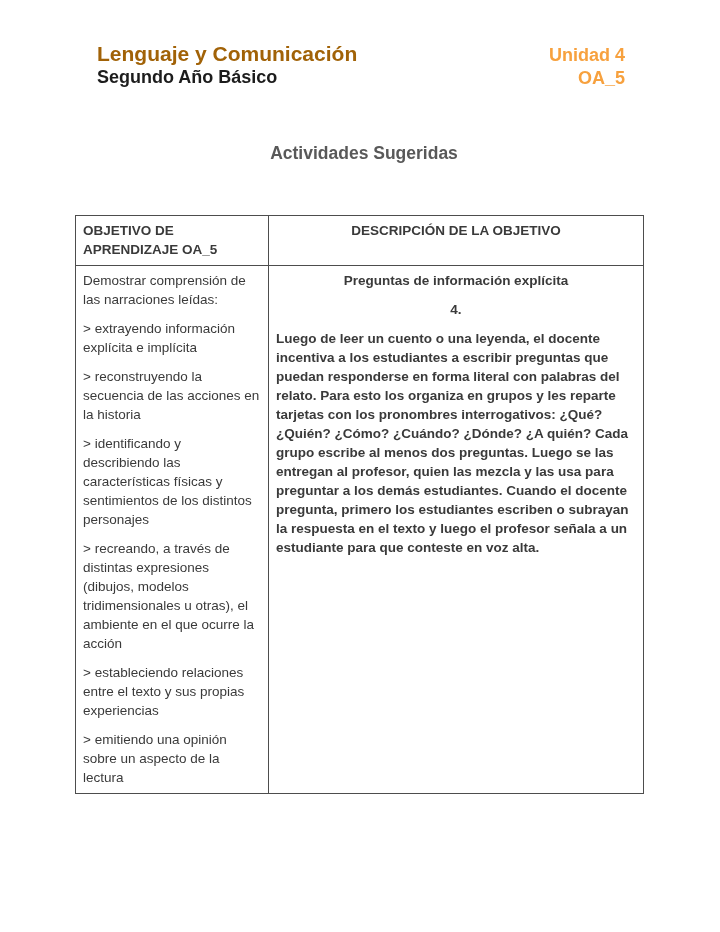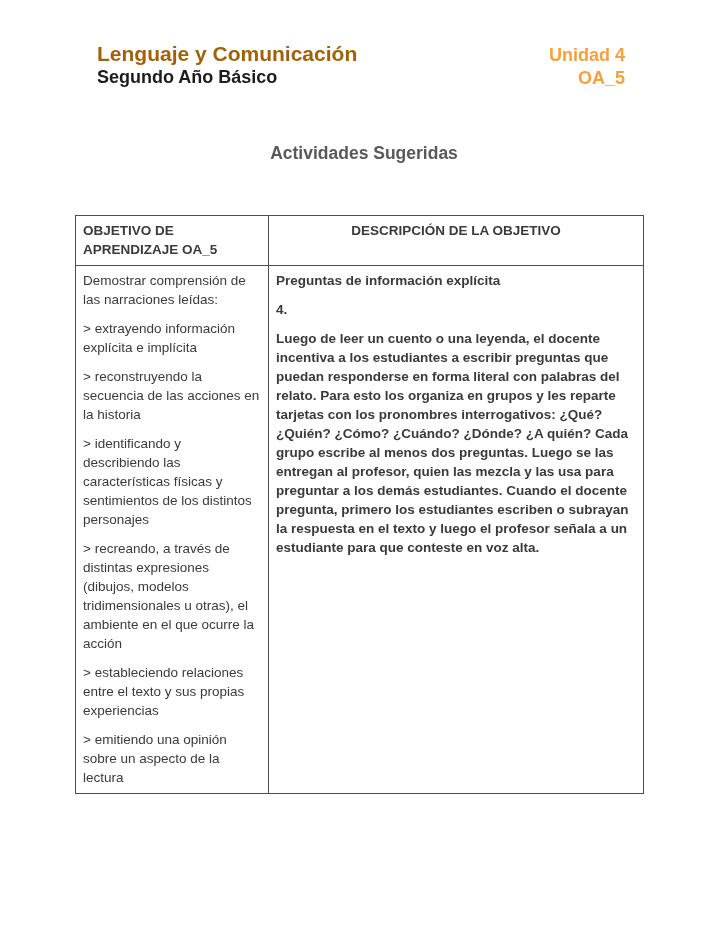--- a/index.html
+++ b/index.html
@@ -90,21 +90,21 @@
     font-weight: bold;
   }
   .td-objective p {
     margin: 0 0 10px 0;
     font-weight: normal;
   }
   .td-objective p:last-child { margin-bottom: 0; }
   .td-description p {
     margin: 0 0 10px 0;
   }
-  .activity-heading, .activity-number { font-weight: bold; }
+  .activity-heading, .activity-number { font-weight: bold; text-align: center; }
   .activity-body { font-weight: bold; }
 </style>
 </head>
 <body>
 
 <div class="page">
 
   <header class="doc-header">
     <div class="header-left">
       <div class="subject">Lenguaje y Comunicación</div>

